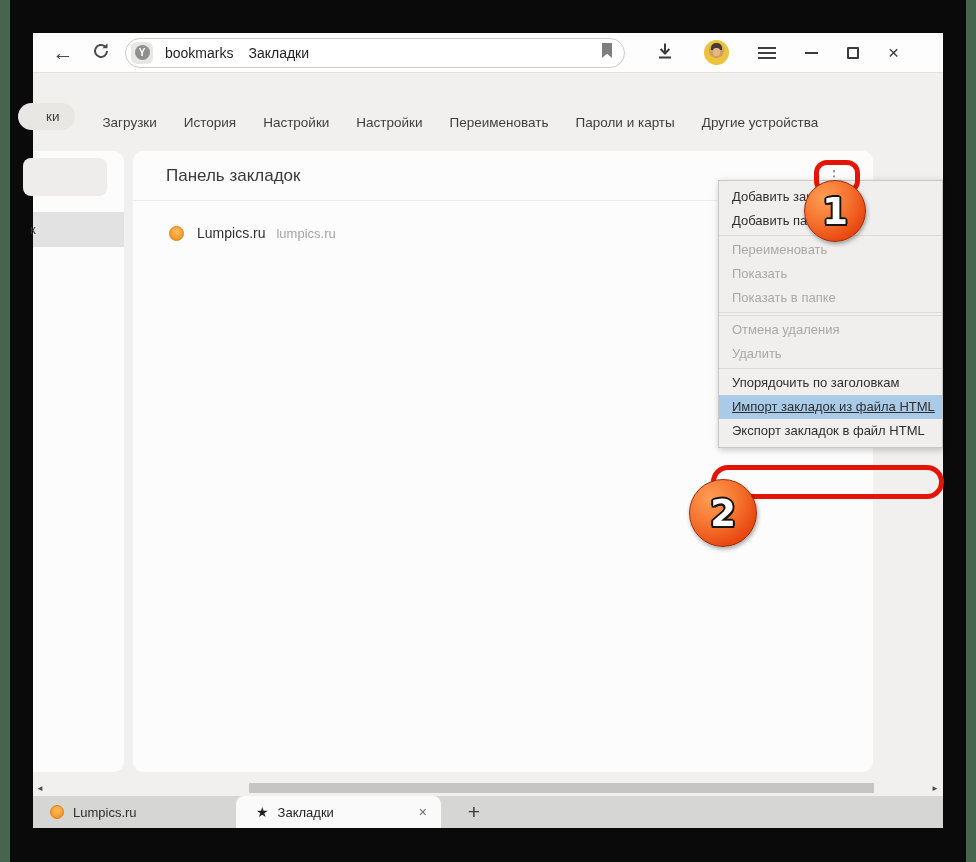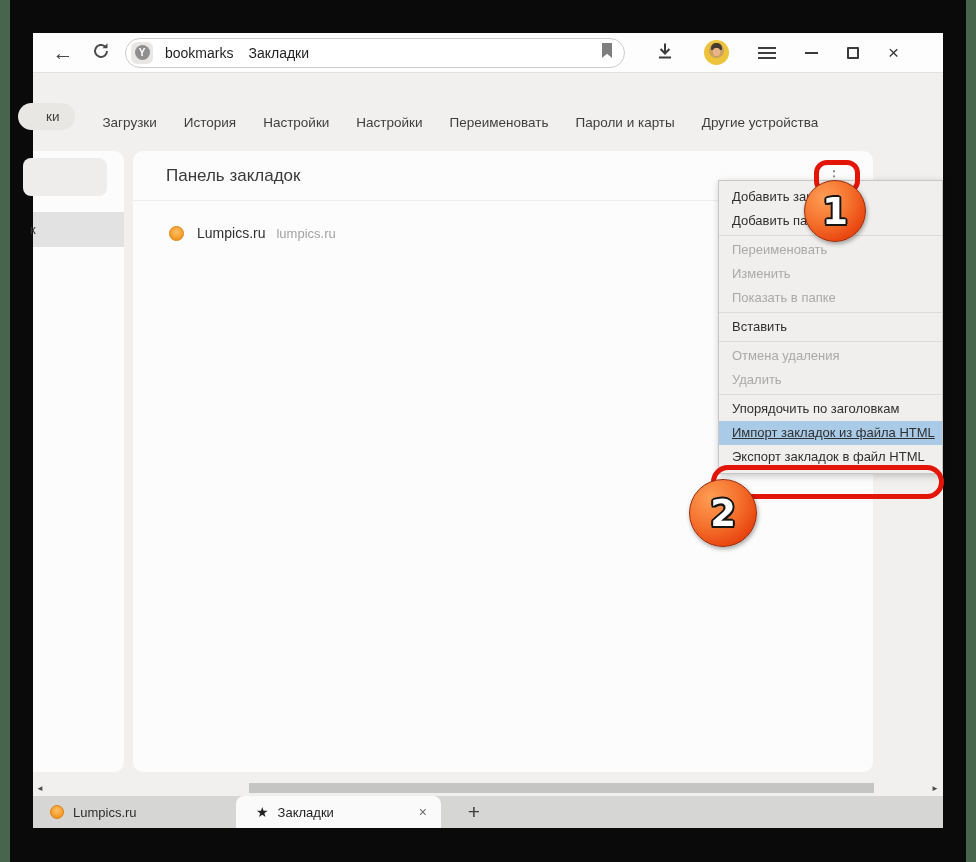--- a/index.html
+++ b/index.html
@@ -198,24 +198,23 @@
       <span class="bm-name">Lumpics.ru</span>
       <span class="bm-url">lumpics.ru</span>
     </div>
   </div>
 
   <div class="context-menu">
     <div class="menu-item">Добавить закладку</div>
     <div class="menu-item">Добавить папку</div>
     <div class="menu-sep"></div>
     <div class="menu-item disabled">Переименовать</div>
-    <div class="menu-item disabled">Изменить</div>
+    <div class="menu-item disabled">Показать</div>
     <div class="menu-item disabled">Показать в папке</div>
     <div class="menu-sep"></div>
-    <div class="menu-item">Вставить</div>
     <div class="menu-sep"></div>
     <div class="menu-item disabled">Отмена удаления</div>
     <div class="menu-item disabled">Удалить</div>
     <div class="menu-sep"></div>
     <div class="menu-item">Упорядочить по заголовкам</div>
     <div class="menu-item highlighted">Импорт закладок из файла HTML</div>
     <div class="menu-item">Экспорт закладок в файл HTML</div>
   </div>
 
   <span class="hscroll-arrow left">◄</span>

